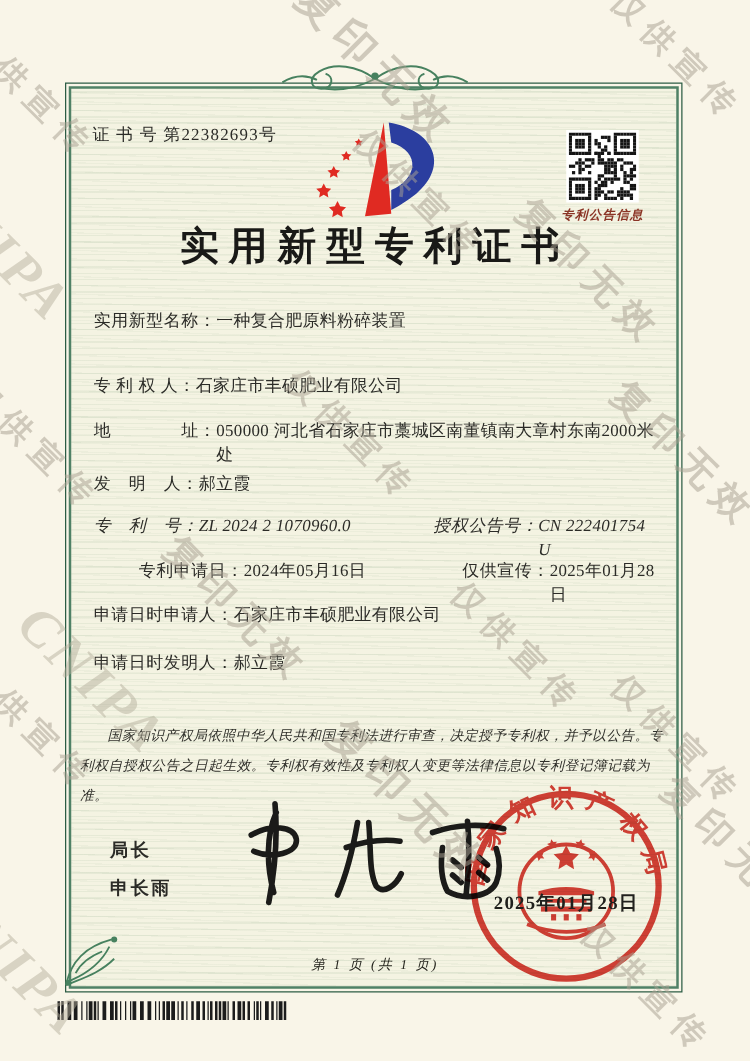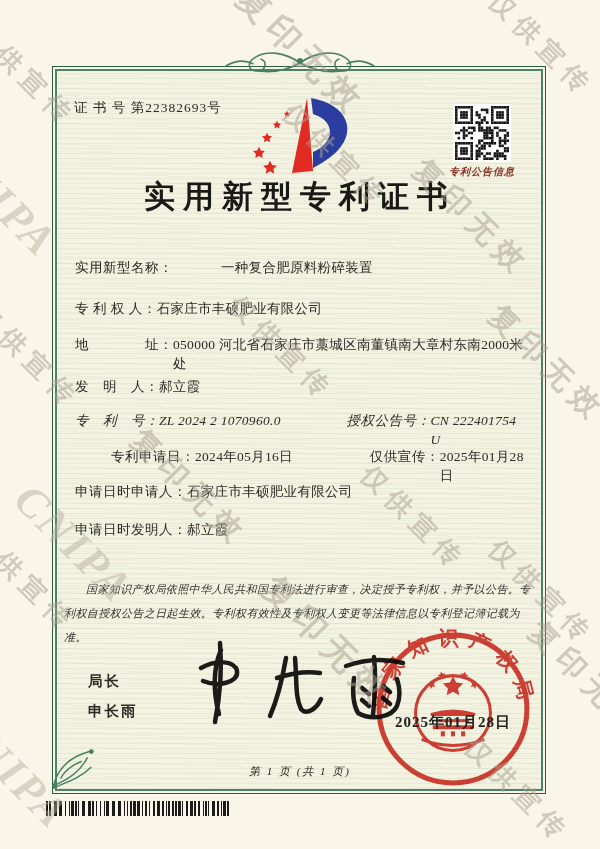--- a/index.html
+++ b/index.html
@@ -34,21 +34,21 @@
   .qr-caption{position:absolute;left:428px;top:165px;width:108px;text-align:center;
               font-size:10px;font-style:italic;font-weight:700;color:#8a3425;z-index:10;letter-spacing:1px;}
   .title{position:absolute;left:0;right:0;top:176px;text-align:center;font-size:31px;
          font-weight:700;letter-spacing:8px;color:#191917;z-index:10;}
 
   
   .fields{position:absolute;left:75px;top:246px;width:452px;z-index:10;font-size:13.5px;}
   .frow{position:absolute;left:0;right:0;display:flex;align-items:flex-start;line-height:19px;}
   .flabel{white-space:pre;letter-spacing:.5px;}
   .fvalue{flex:1;letter-spacing:.3px;}
-  .r1{top:12px;gap:48px;} .r2{top:53px;} .r3{top:89px;} .r4{top:131px;}
+  .r1{top:1px;} .r2{top:53px;} .r3{top:89px;} .r4{top:131px;}
   .r5{top:165px;font-style:italic;} .r6{top:201px;margin-left:36px;} .r7{top:236px;} .r8{top:274px;}
   .two .col{display:inline-flex;}
   .two .col.left{width:276px;}
 
   
   .statement{position:absolute;left:64px;top:577px;width:474px;z-index:10;
              font-size:11px;line-height:24px;letter-spacing:.4px;font-style:italic;
              text-indent:2em;color:#30302b;}
 
   

